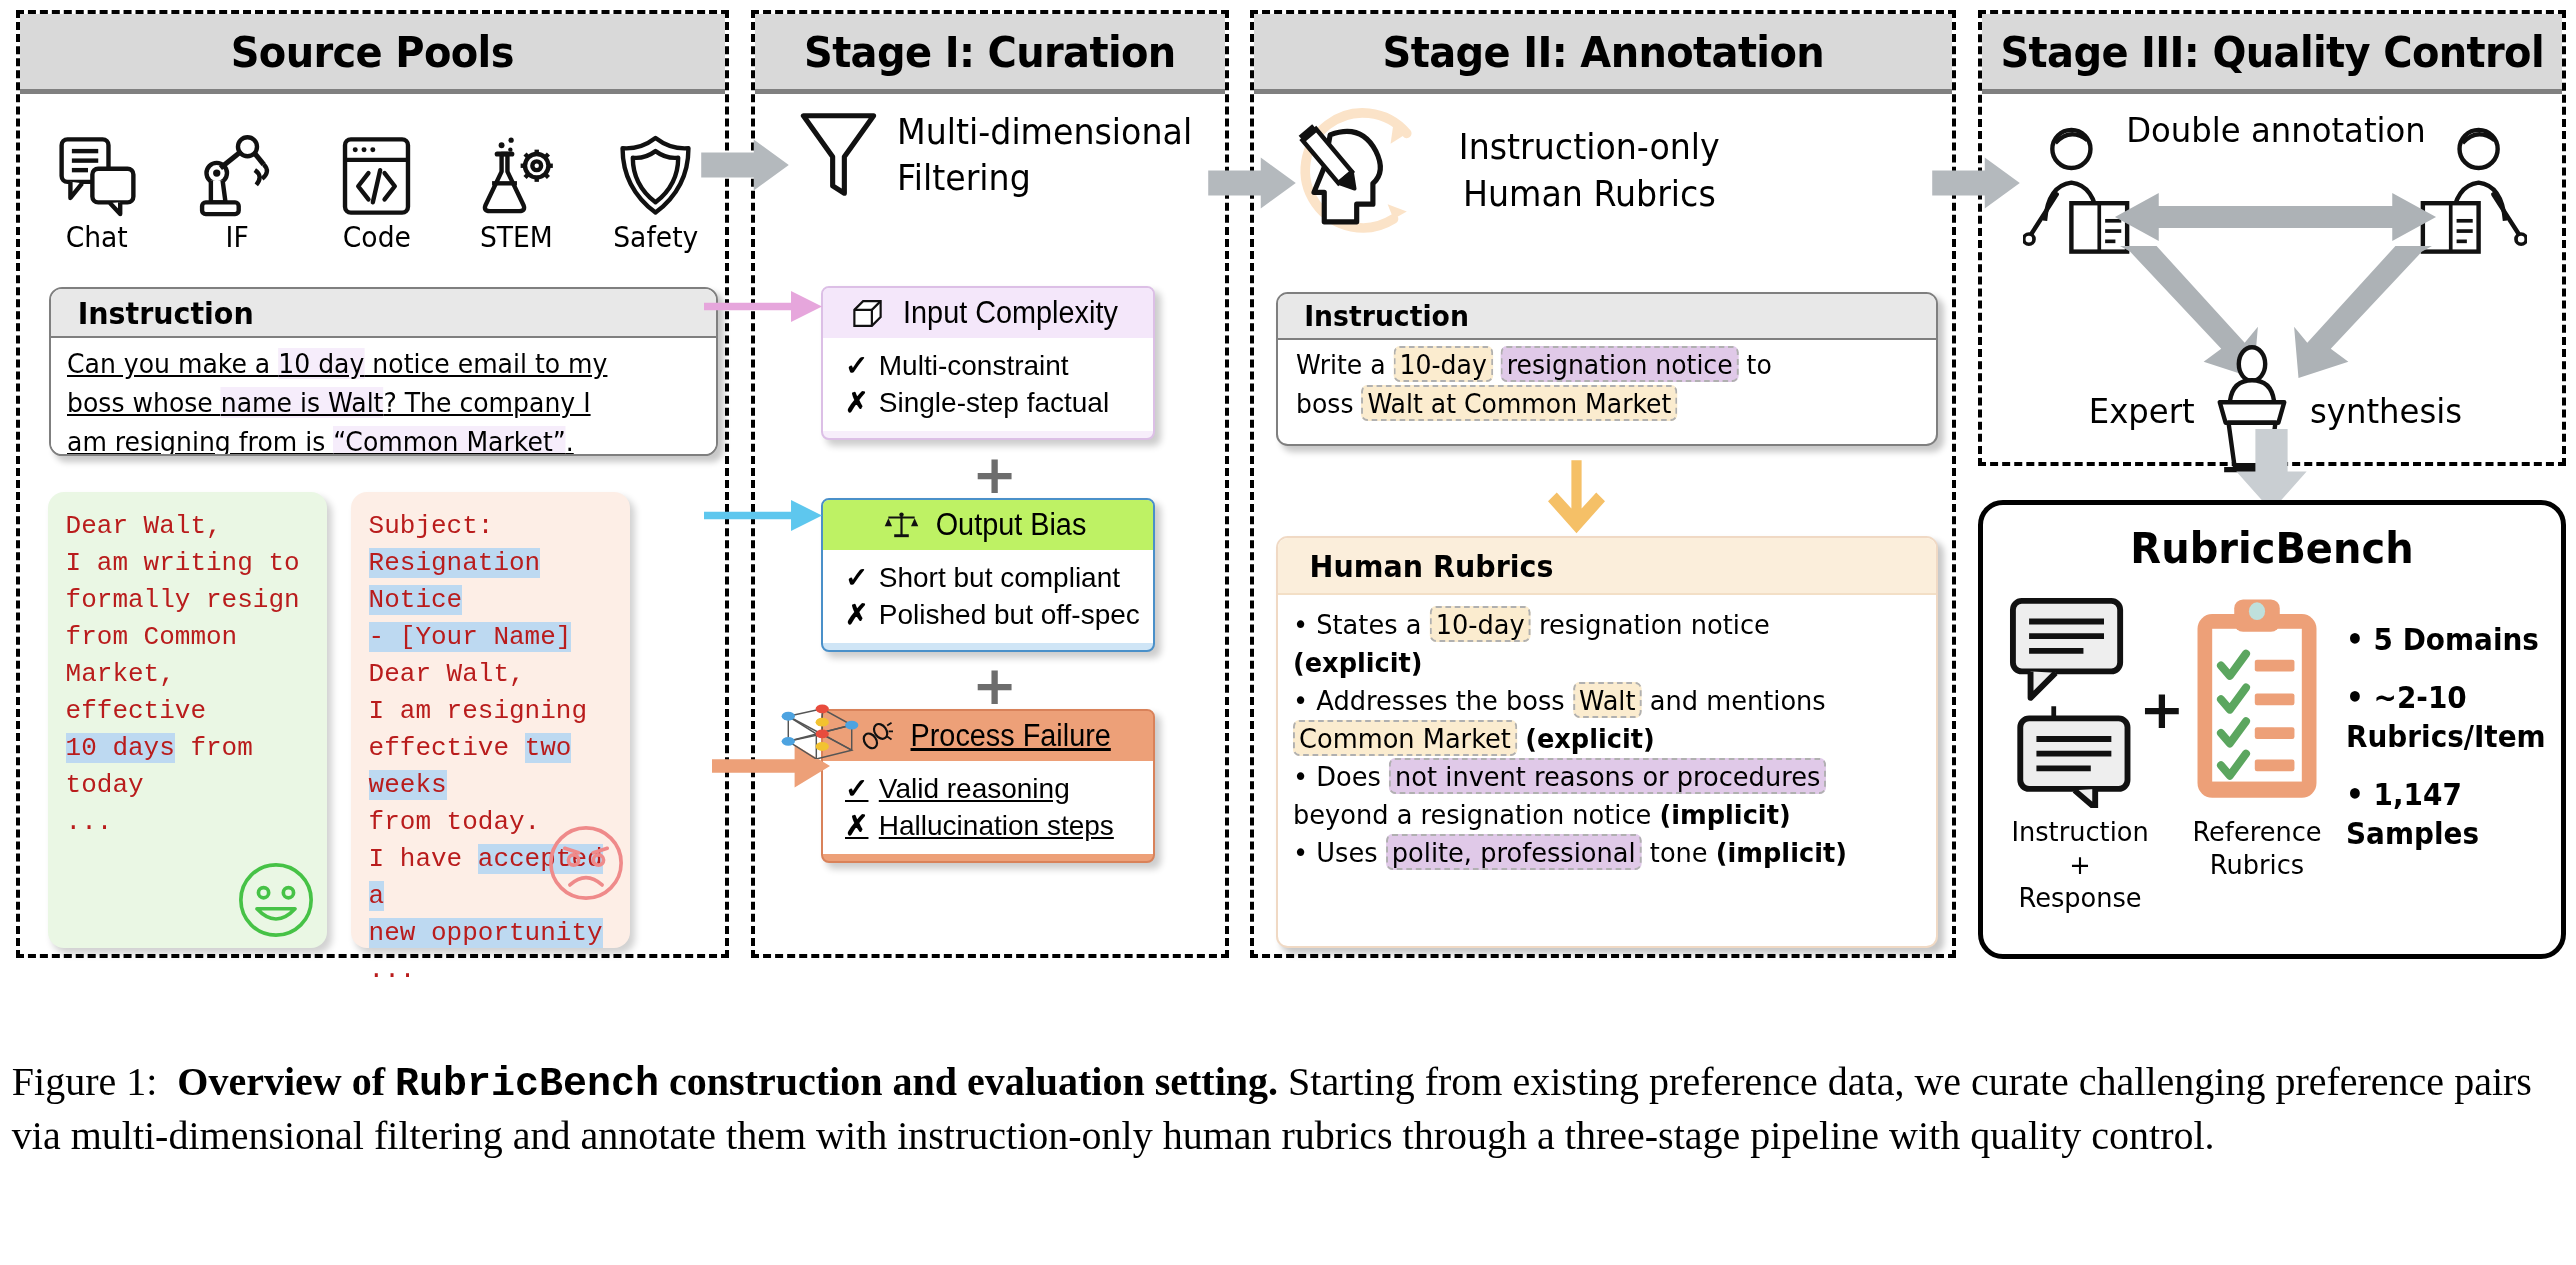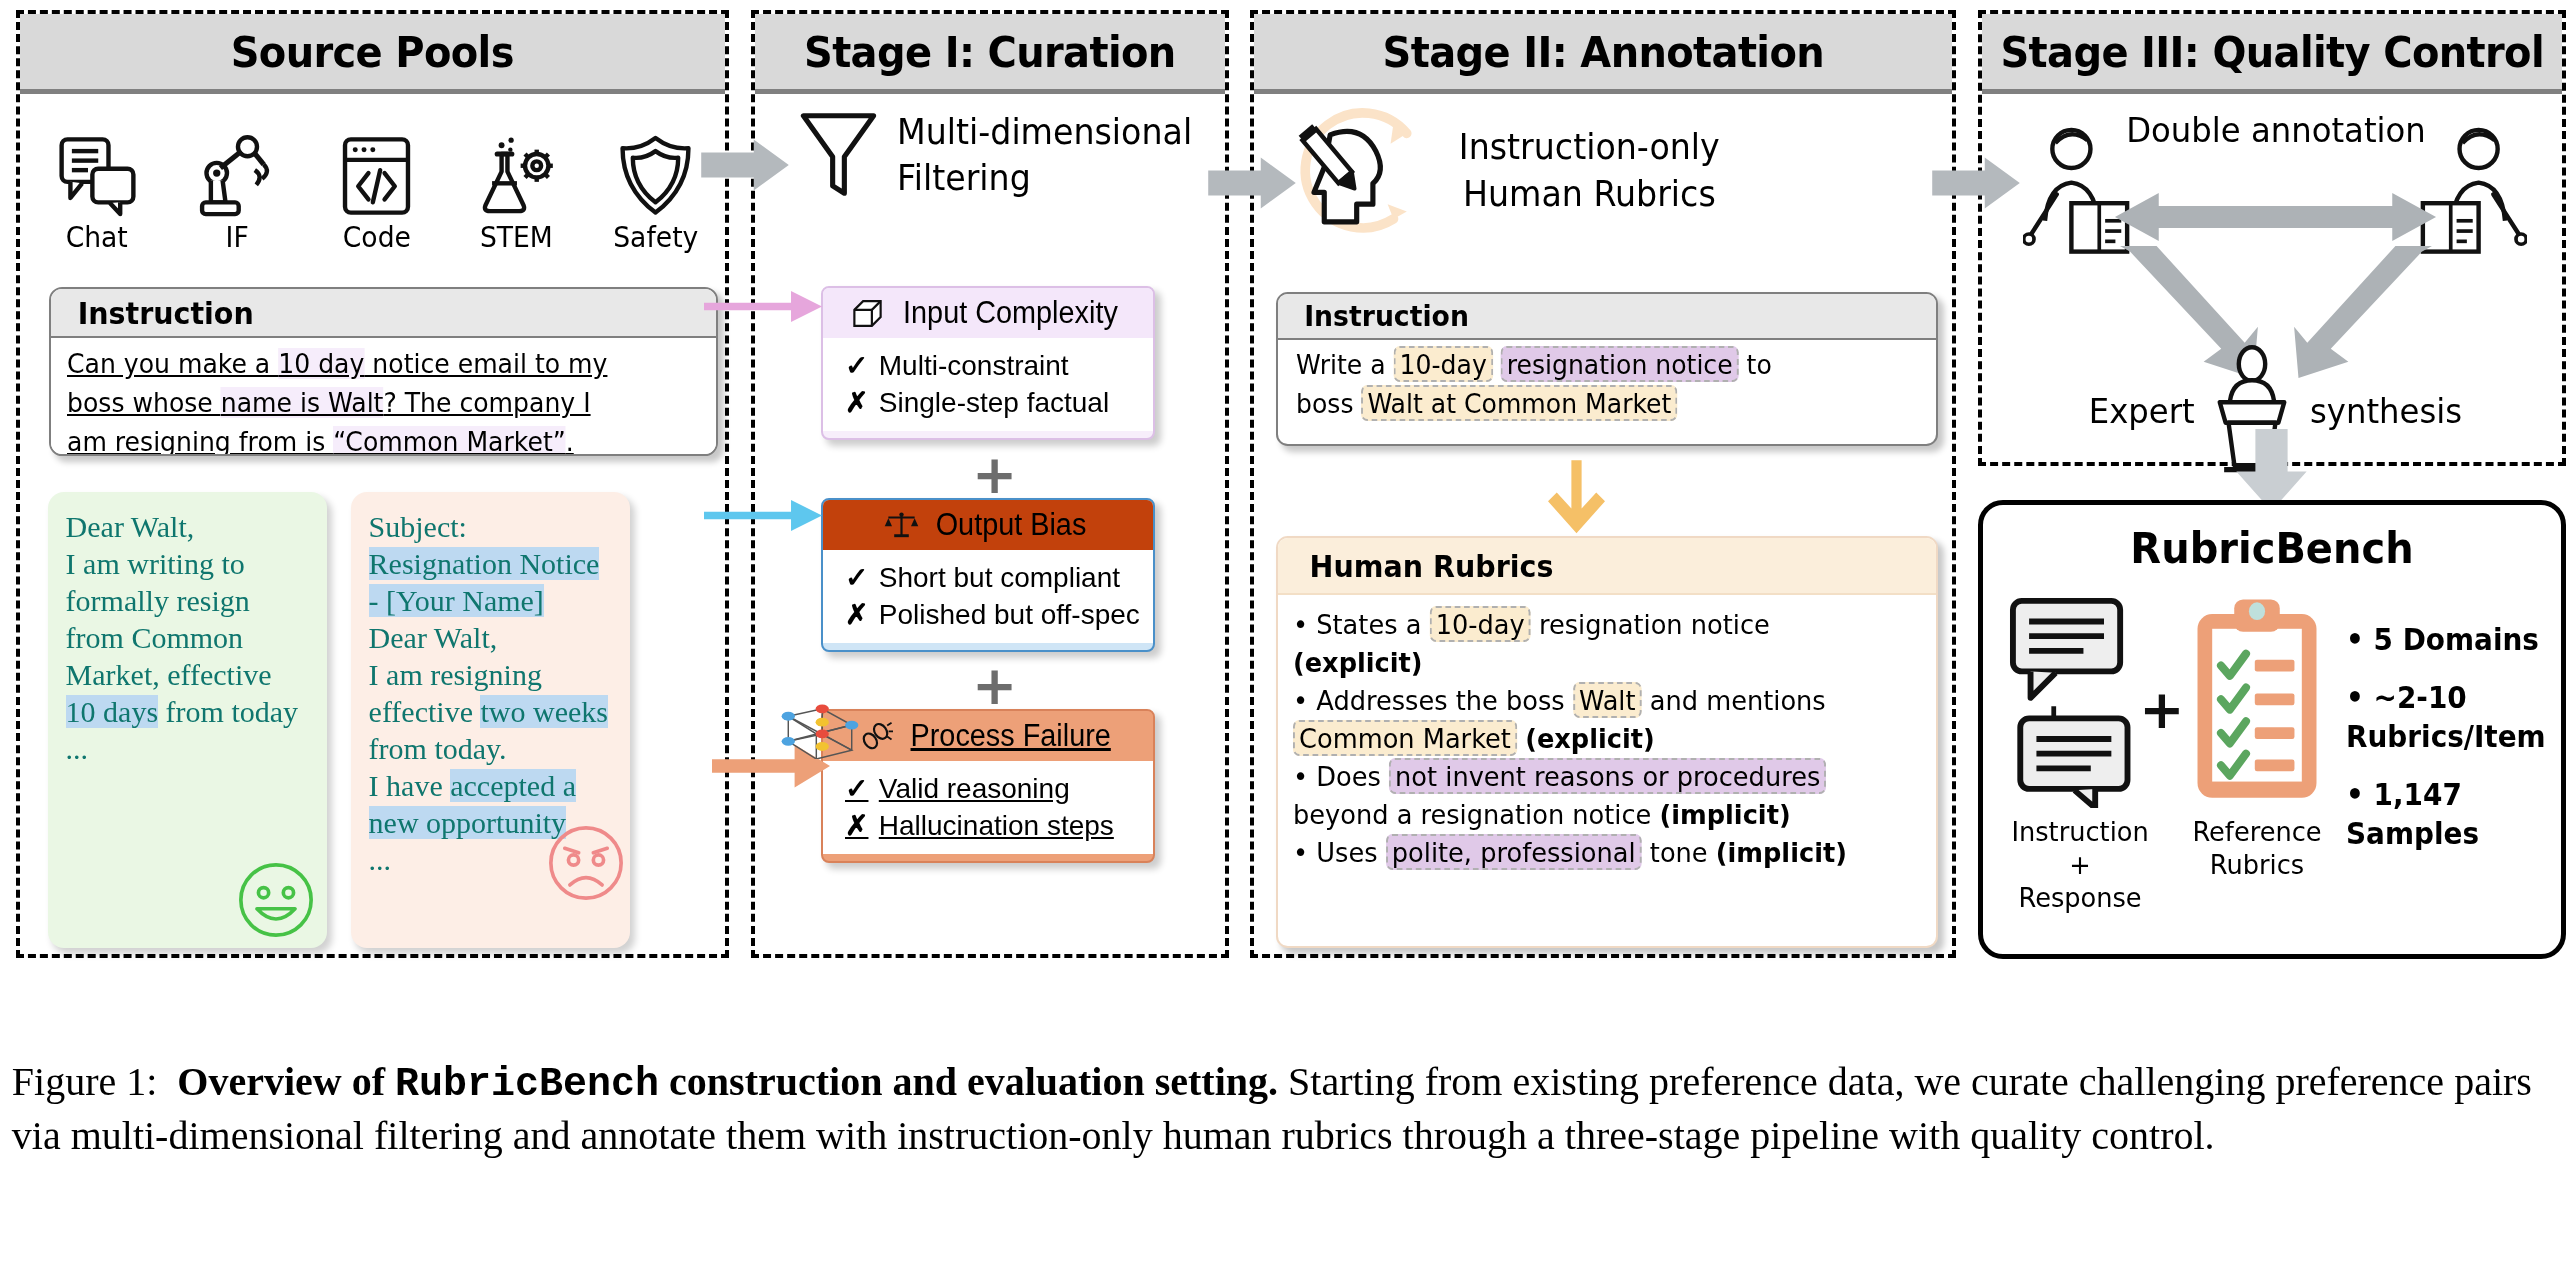--- a/index.html
+++ b/index.html
@@ -36,42 +36,42 @@
   #c-instr1 .hdr .t{font-size:31px;transform:scaleX(.92);}
   #c-instr1 .body{padding:5.9px 16px 0 16px;text-decoration:underline;}
   .instrtext{font-family:"DejaVu Sans",sans-serif;font-size:27px;line-height:39px;color:#000;transform:scaleX(.93);transform-origin:left top;}
   .hl-pur{background:#f6edfb;}
   .hl-blue{background:#bdd9f1;}
 
   
   .resp{position:absolute;border-radius:16px;box-shadow:4.4px 5.1px 7.4px rgba(0,0,0,.18);box-sizing:border-box;}
   #r-green{left:28px;top:478px;width:279px;height:456px;background:#eaf7e4;}
   #r-pink{left:331px;top:478px;width:279px;height:456px;background:#fdeee6;}
-  .resp .txt{font-family:Liberation Serif, serif;font-size:30px;line-height:37px;color:#0f766e;
+  .resp .txt{font-family:Liberation Mono, monospace;font-size:26px;line-height:37px;color:#b91c1c;
              padding:16px 14.7px 0 17.6px;}
   .resp .face{position:absolute;right:10.3px;bottom:7.4px;}
 
   
   #p-stage1{left:751px;top:10.3px;width:478px;height:948px;}
   .funnelrow{position:absolute;left:28px;top:94px;width:441px;display:flex;align-items:center;justify-content:center;}
   .funnelrow .lab{font-family:"DejaVu Sans",sans-serif;font-size:35px;line-height:46px;color:#000;
                   margin-left:19px;transform:scaleX(.95);transform-origin:left;}
 
   .fcard{position:absolute;width:334px;border-radius:8px;box-sizing:border-box;overflow:hidden;
          box-shadow:5.1px 5.9px 7.4px rgba(0,0,0,.2);}
   .fcard .hdr{height:50px;display:flex;align-items:center;justify-content:center;gap:10.3px;}
   .fcard .hdr .t{font-size:31px;transform:scaleX(.93);}
   .fcard .body{background:#fff;padding:8.8px 0 10.3px 22px;}
   .fline{font-family:"Liberation Sans",sans-serif;font-size:28px;line-height:37px;color:#000;
          display:flex;align-items:baseline;gap:11.8px;white-space:nowrap;}
   .fline .mk{font-weight:bold;font-size:28px;width:22px;display:inline-block;}
   #f-input{left:66px;top:272px;height:154px;border:2.9px solid #dcbfe6;background:#f7eefb;}
   #f-input .hdr{background:#f4e7fa;}
   #f-output{left:66px;top:484px;height:154px;border:2.9px solid #4a90c9;background:#cfe5f6;}
-  #f-output .hdr{background:#c2410c;}
+  #f-output .hdr{background:#bef264;}
   #f-process{left:66px;top:695px;height:154px;border:2.9px solid #d9825a;background:#eda078;text-decoration:underline;}
   #f-process .hdr{background:#eda078;}
   .plus{position:absolute;font-family:"DejaVu Sans",sans-serif;font-size:54px;font-weight:bold;color:#6d6d6d;
         line-height:1;}
   #plus1{left:217px;top:434px;}
   #plus2{left:217px;top:645px;}
 
   
   #p-stage2{left:1250px;top:10.3px;width:706px;height:948px;}
   .headrow{position:absolute;left:29px;top:87px;width:647px;display:flex;align-items:center;}

